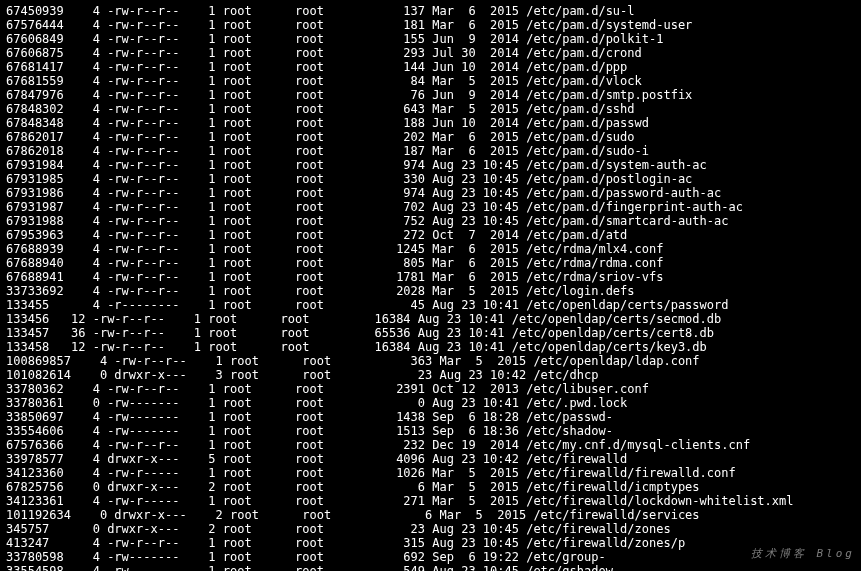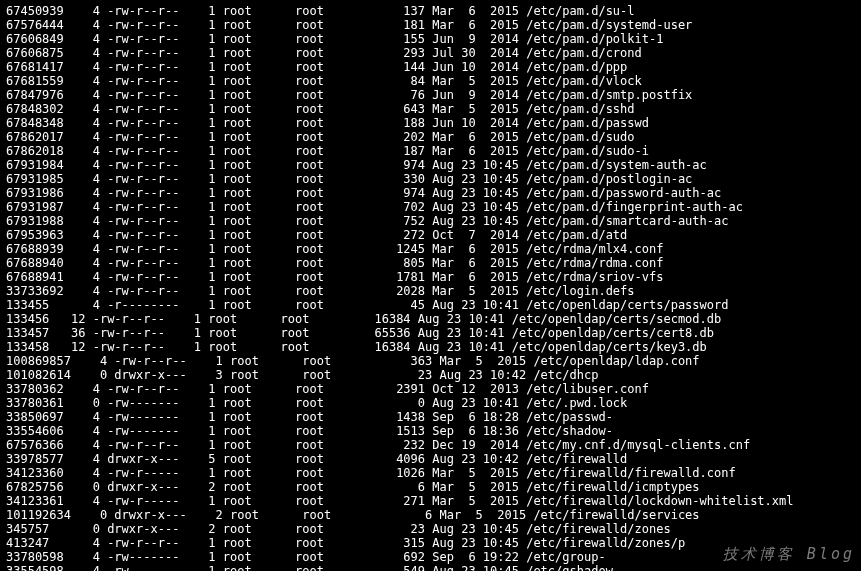--- a/index.html
+++ b/index.html
@@ -1,19 +1,19 @@
 <!DOCTYPE html>
 <html><head>
 <meta charset="utf-8">
 <style>
   html,body{margin:0;padding:0;background:#000;color:#fff;font-family:Consolas,Menlo,monospace;font-size:12px;line-height:14px;width:861px;height:571px;overflow:hidden}
   .term{padding:4px 6px;white-space:pre}
   .row{display:block}
   .watermark{position:absolute;right:6px;bottom:10px;color:#9a9a9a;font-style:italic;font-weight:bold;font-size:22px;opacity:.8;letter-spacing:1px;pointer-events:none}
-  .watermark .sub{display:block;font-size:15px;font-weight:normal;letter-spacing:3px;text-align:center}
+  .watermark .sub{display:block;font-size:11px;font-weight:normal;letter-spacing:3px;text-align:center}
 </style>
 </head>
 <body>
 
 <div class="term"><span class="row">67450939    4 -rw-r--r--    1 root      root           137 Mar  6  2015 /etc/pam.d/su-l</span><span class="row">67576444    4 -rw-r--r--    1 root      root           181 Mar  6  2015 /etc/pam.d/systemd-user</span><span class="row">67606849    4 -rw-r--r--    1 root      root           155 Jun  9  2014 /etc/pam.d/polkit-1</span><span class="row">67606875    4 -rw-r--r--    1 root      root           293 Jul 30  2014 /etc/pam.d/crond</span><span class="row">67681417    4 -rw-r--r--    1 root      root           144 Jun 10  2014 /etc/pam.d/ppp</span><span class="row">67681559    4 -rw-r--r--    1 root      root            84 Mar  5  2015 /etc/pam.d/vlock</span><span class="row">67847976    4 -rw-r--r--    1 root      root            76 Jun  9  2014 /etc/pam.d/smtp.postfix</span><span class="row">67848302    4 -rw-r--r--    1 root      root           643 Mar  5  2015 /etc/pam.d/sshd</span><span class="row">67848348    4 -rw-r--r--    1 root      root           188 Jun 10  2014 /etc/pam.d/passwd</span><span class="row">67862017    4 -rw-r--r--    1 root      root           202 Mar  6  2015 /etc/pam.d/sudo</span><span class="row">67862018    4 -rw-r--r--    1 root      root           187 Mar  6  2015 /etc/pam.d/sudo-i</span><span class="row">67931984    4 -rw-r--r--    1 root      root           974 Aug 23 10:45 /etc/pam.d/system-auth-ac</span><span class="row">67931985    4 -rw-r--r--    1 root      root           330 Aug 23 10:45 /etc/pam.d/postlogin-ac</span><span class="row">67931986    4 -rw-r--r--    1 root      root           974 Aug 23 10:45 /etc/pam.d/password-auth-ac</span><span class="row">67931987    4 -rw-r--r--    1 root      root           702 Aug 23 10:45 /etc/pam.d/fingerprint-auth-ac</span><span class="row">67931988    4 -rw-r--r--    1 root      root           752 Aug 23 10:45 /etc/pam.d/smartcard-auth-ac</span><span class="row">67953963    4 -rw-r--r--    1 root      root           272 Oct  7  2014 /etc/pam.d/atd</span><span class="row">67688939    4 -rw-r--r--    1 root      root          1245 Mar  6  2015 /etc/rdma/mlx4.conf</span><span class="row">67688940    4 -rw-r--r--    1 root      root           805 Mar  6  2015 /etc/rdma/rdma.conf</span><span class="row">67688941    4 -rw-r--r--    1 root      root          1781 Mar  6  2015 /etc/rdma/sriov-vfs</span><span class="row">33733692    4 -rw-r--r--    1 root      root          2028 Mar  5  2015 /etc/login.defs</span><span class="row">133455      4 -r--------    1 root      root            45 Aug 23 10:41 /etc/openldap/certs/password</span><span class="row">133456   12 -rw-r--r--    1 root      root         16384 Aug 23 10:41 /etc/openldap/certs/secmod.db</span><span class="row">133457   36 -rw-r--r--    1 root      root         65536 Aug 23 10:41 /etc/openldap/certs/cert8.db</span><span class="row">133458   12 -rw-r--r--    1 root      root         16384 Aug 23 10:41 /etc/openldap/certs/key3.db</span><span class="row">100869857    4 -rw-r--r--    1 root      root           363 Mar  5  2015 /etc/openldap/ldap.conf</span><span class="row">101082614    0 drwxr-x---    3 root      root            23 Aug 23 10:42 /etc/dhcp</span><span class="row">33780362    4 -rw-r--r--    1 root      root          2391 Oct 12  2013 /etc/libuser.conf</span><span class="row">33780361    0 -rw-------    1 root      root             0 Aug 23 10:41 /etc/.pwd.lock</span><span class="row">33850697    4 -rw-------    1 root      root          1438 Sep  6 18:28 /etc/passwd-</span><span class="row">33554606    4 -rw-------    1 root      root          1513 Sep  6 18:36 /etc/shadow-</span><span class="row">67576366    4 -rw-r--r--    1 root      root           232 Dec 19  2014 /etc/my.cnf.d/mysql-clients.cnf</span><span class="row">33978577    4 drwxr-x---    5 root      root          4096 Aug 23 10:42 /etc/firewalld</span><span class="row">34123360    4 -rw-r-----    1 root      root          1026 Mar  5  2015 /etc/firewalld/firewalld.conf</span><span class="row">67825756    0 drwxr-x---    2 root      root             6 Mar  5  2015 /etc/firewalld/icmptypes</span><span class="row">34123361    4 -rw-r-----    1 root      root           271 Mar  5  2015 /etc/firewalld/lockdown-whitelist.xml</span><span class="row">101192634    0 drwxr-x---    2 root      root             6 Mar  5  2015 /etc/firewalld/services</span><span class="row">345757      0 drwxr-x---    2 root      root            23 Aug 23 10:45 /etc/firewalld/zones</span><span class="row">413247      4 -rw-r--r--    1 root      root           315 Aug 23 10:45 /etc/firewalld/zones/p</span><span class="row">33780598    4 -rw-------    1 root      root           692 Sep  6 19:22 /etc/group-</span><span class="row">33554598    4 -rw-------    1 root      root           549 Aug 23 10:45 /etc/gshadow-</span></div>
 
 <div class="watermark">
   <span class="sub">技术博客   Blog</span>
 </div>
 

